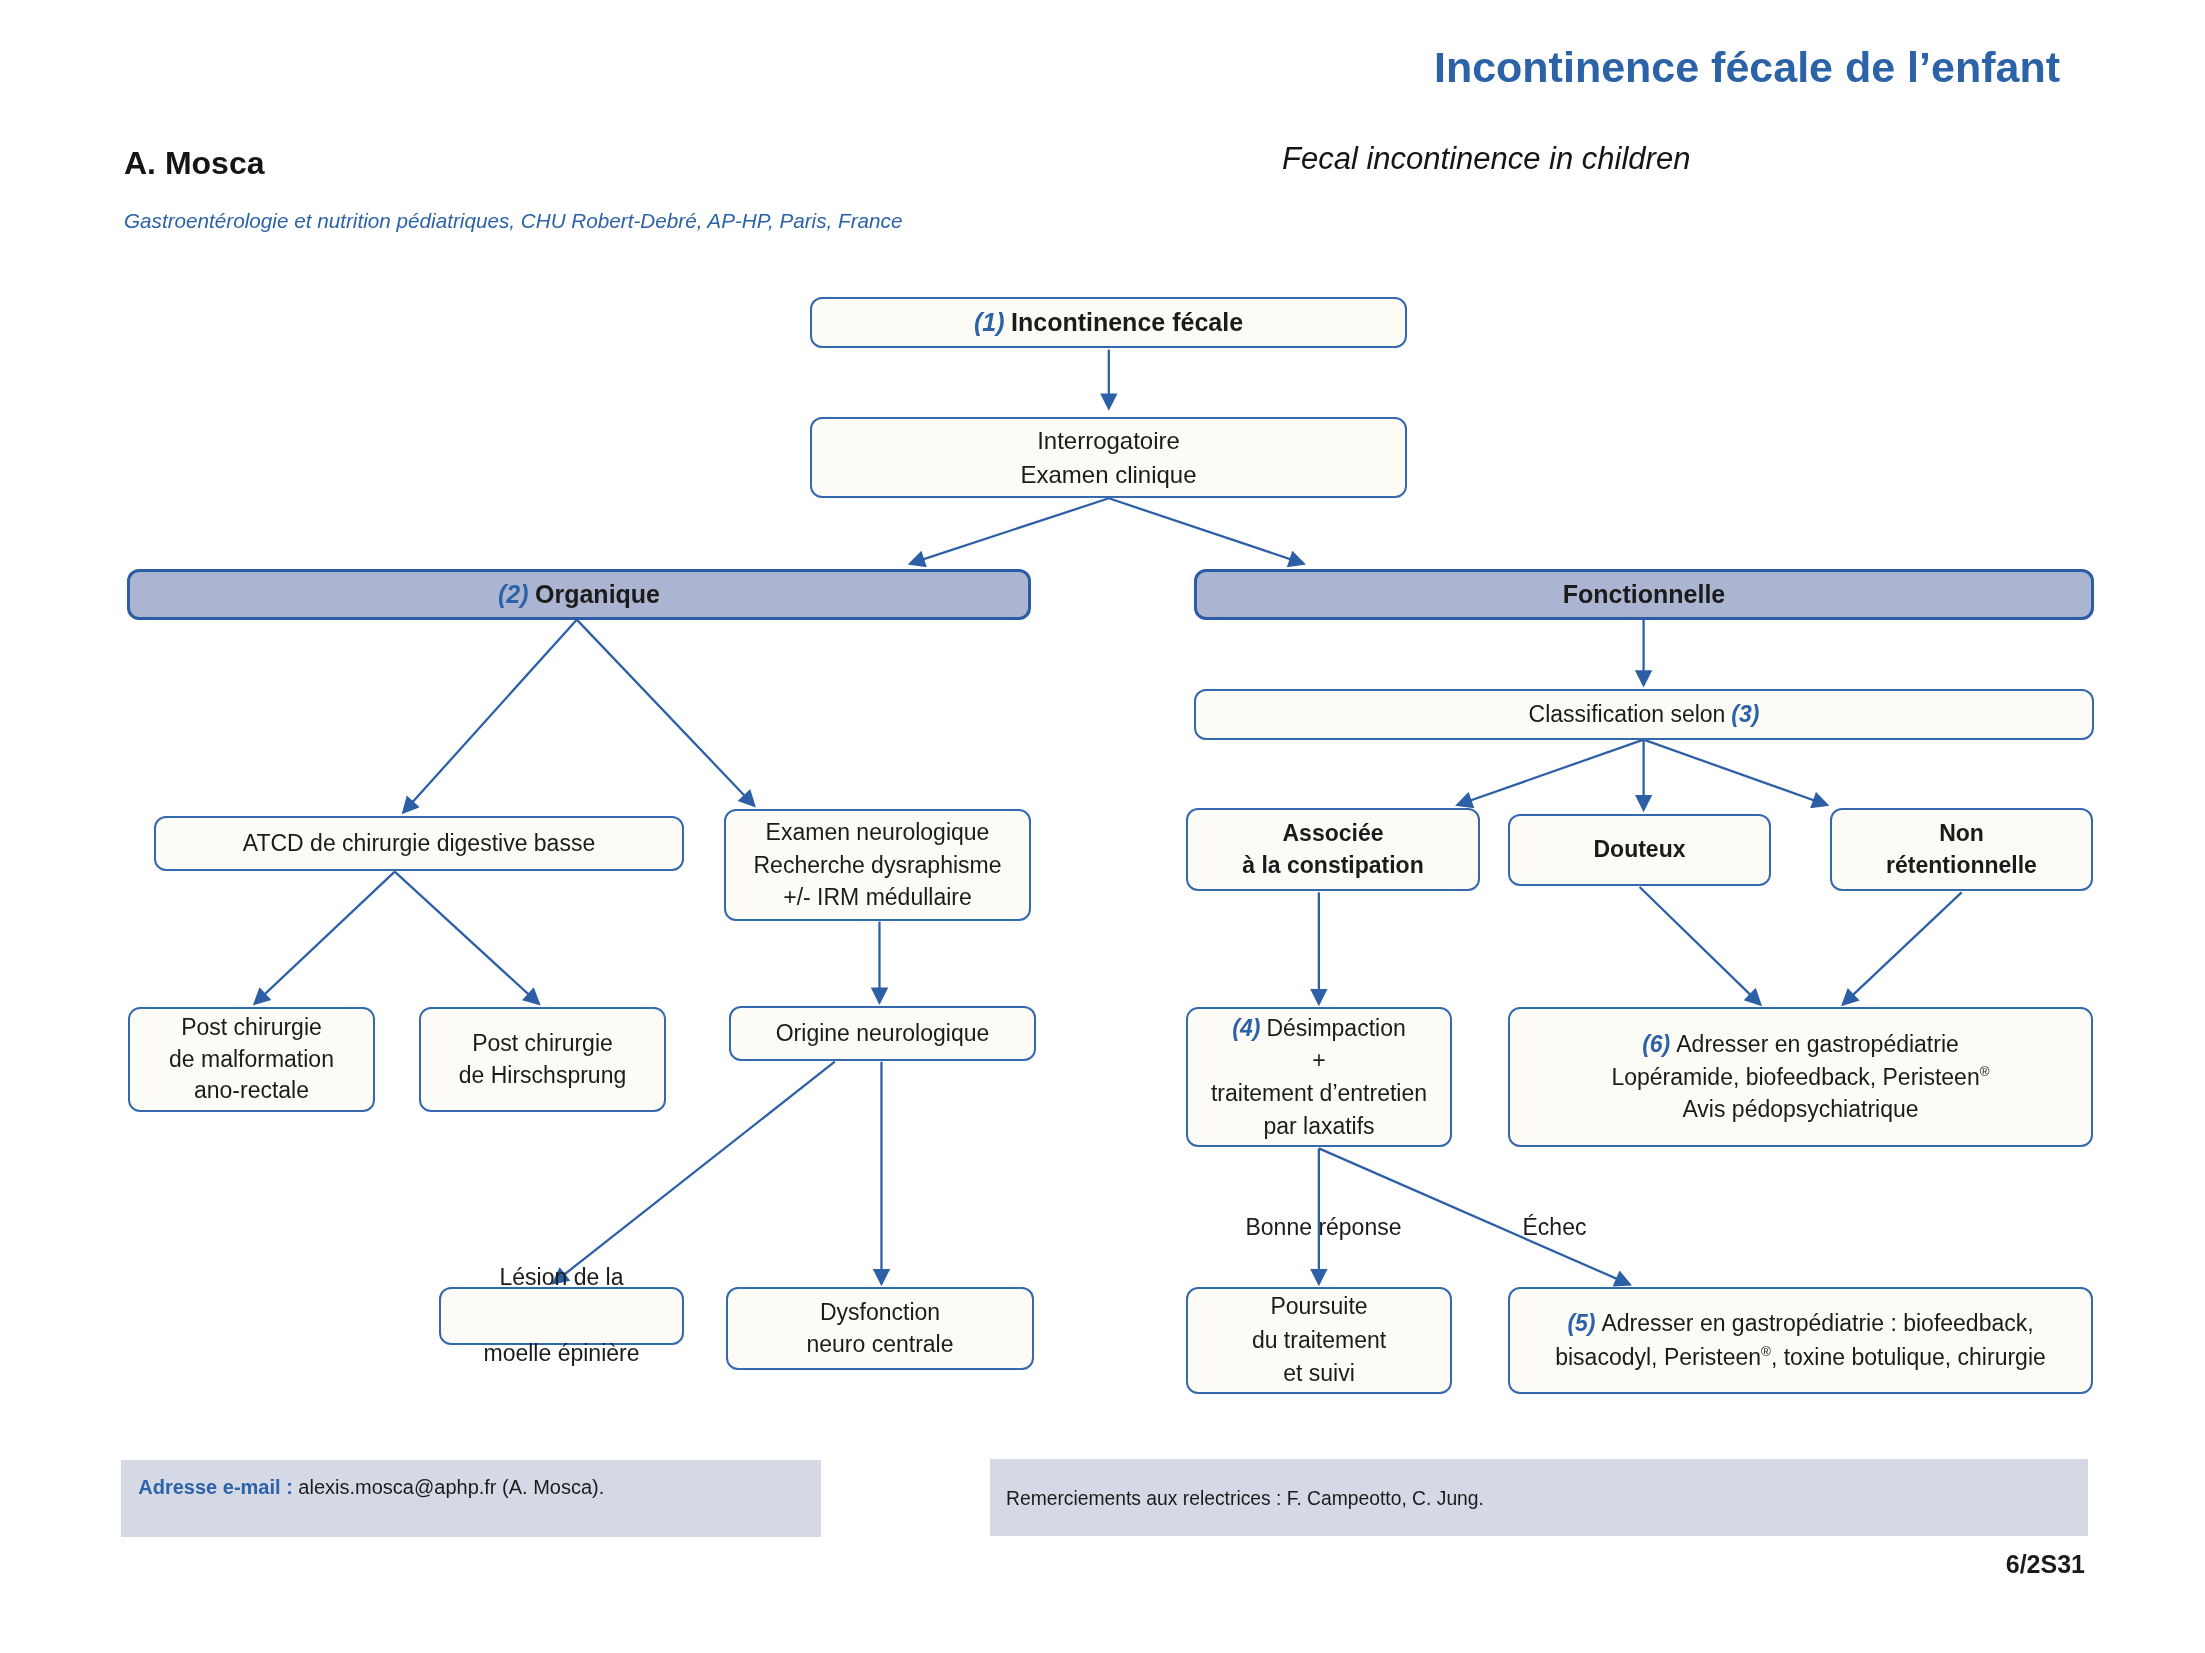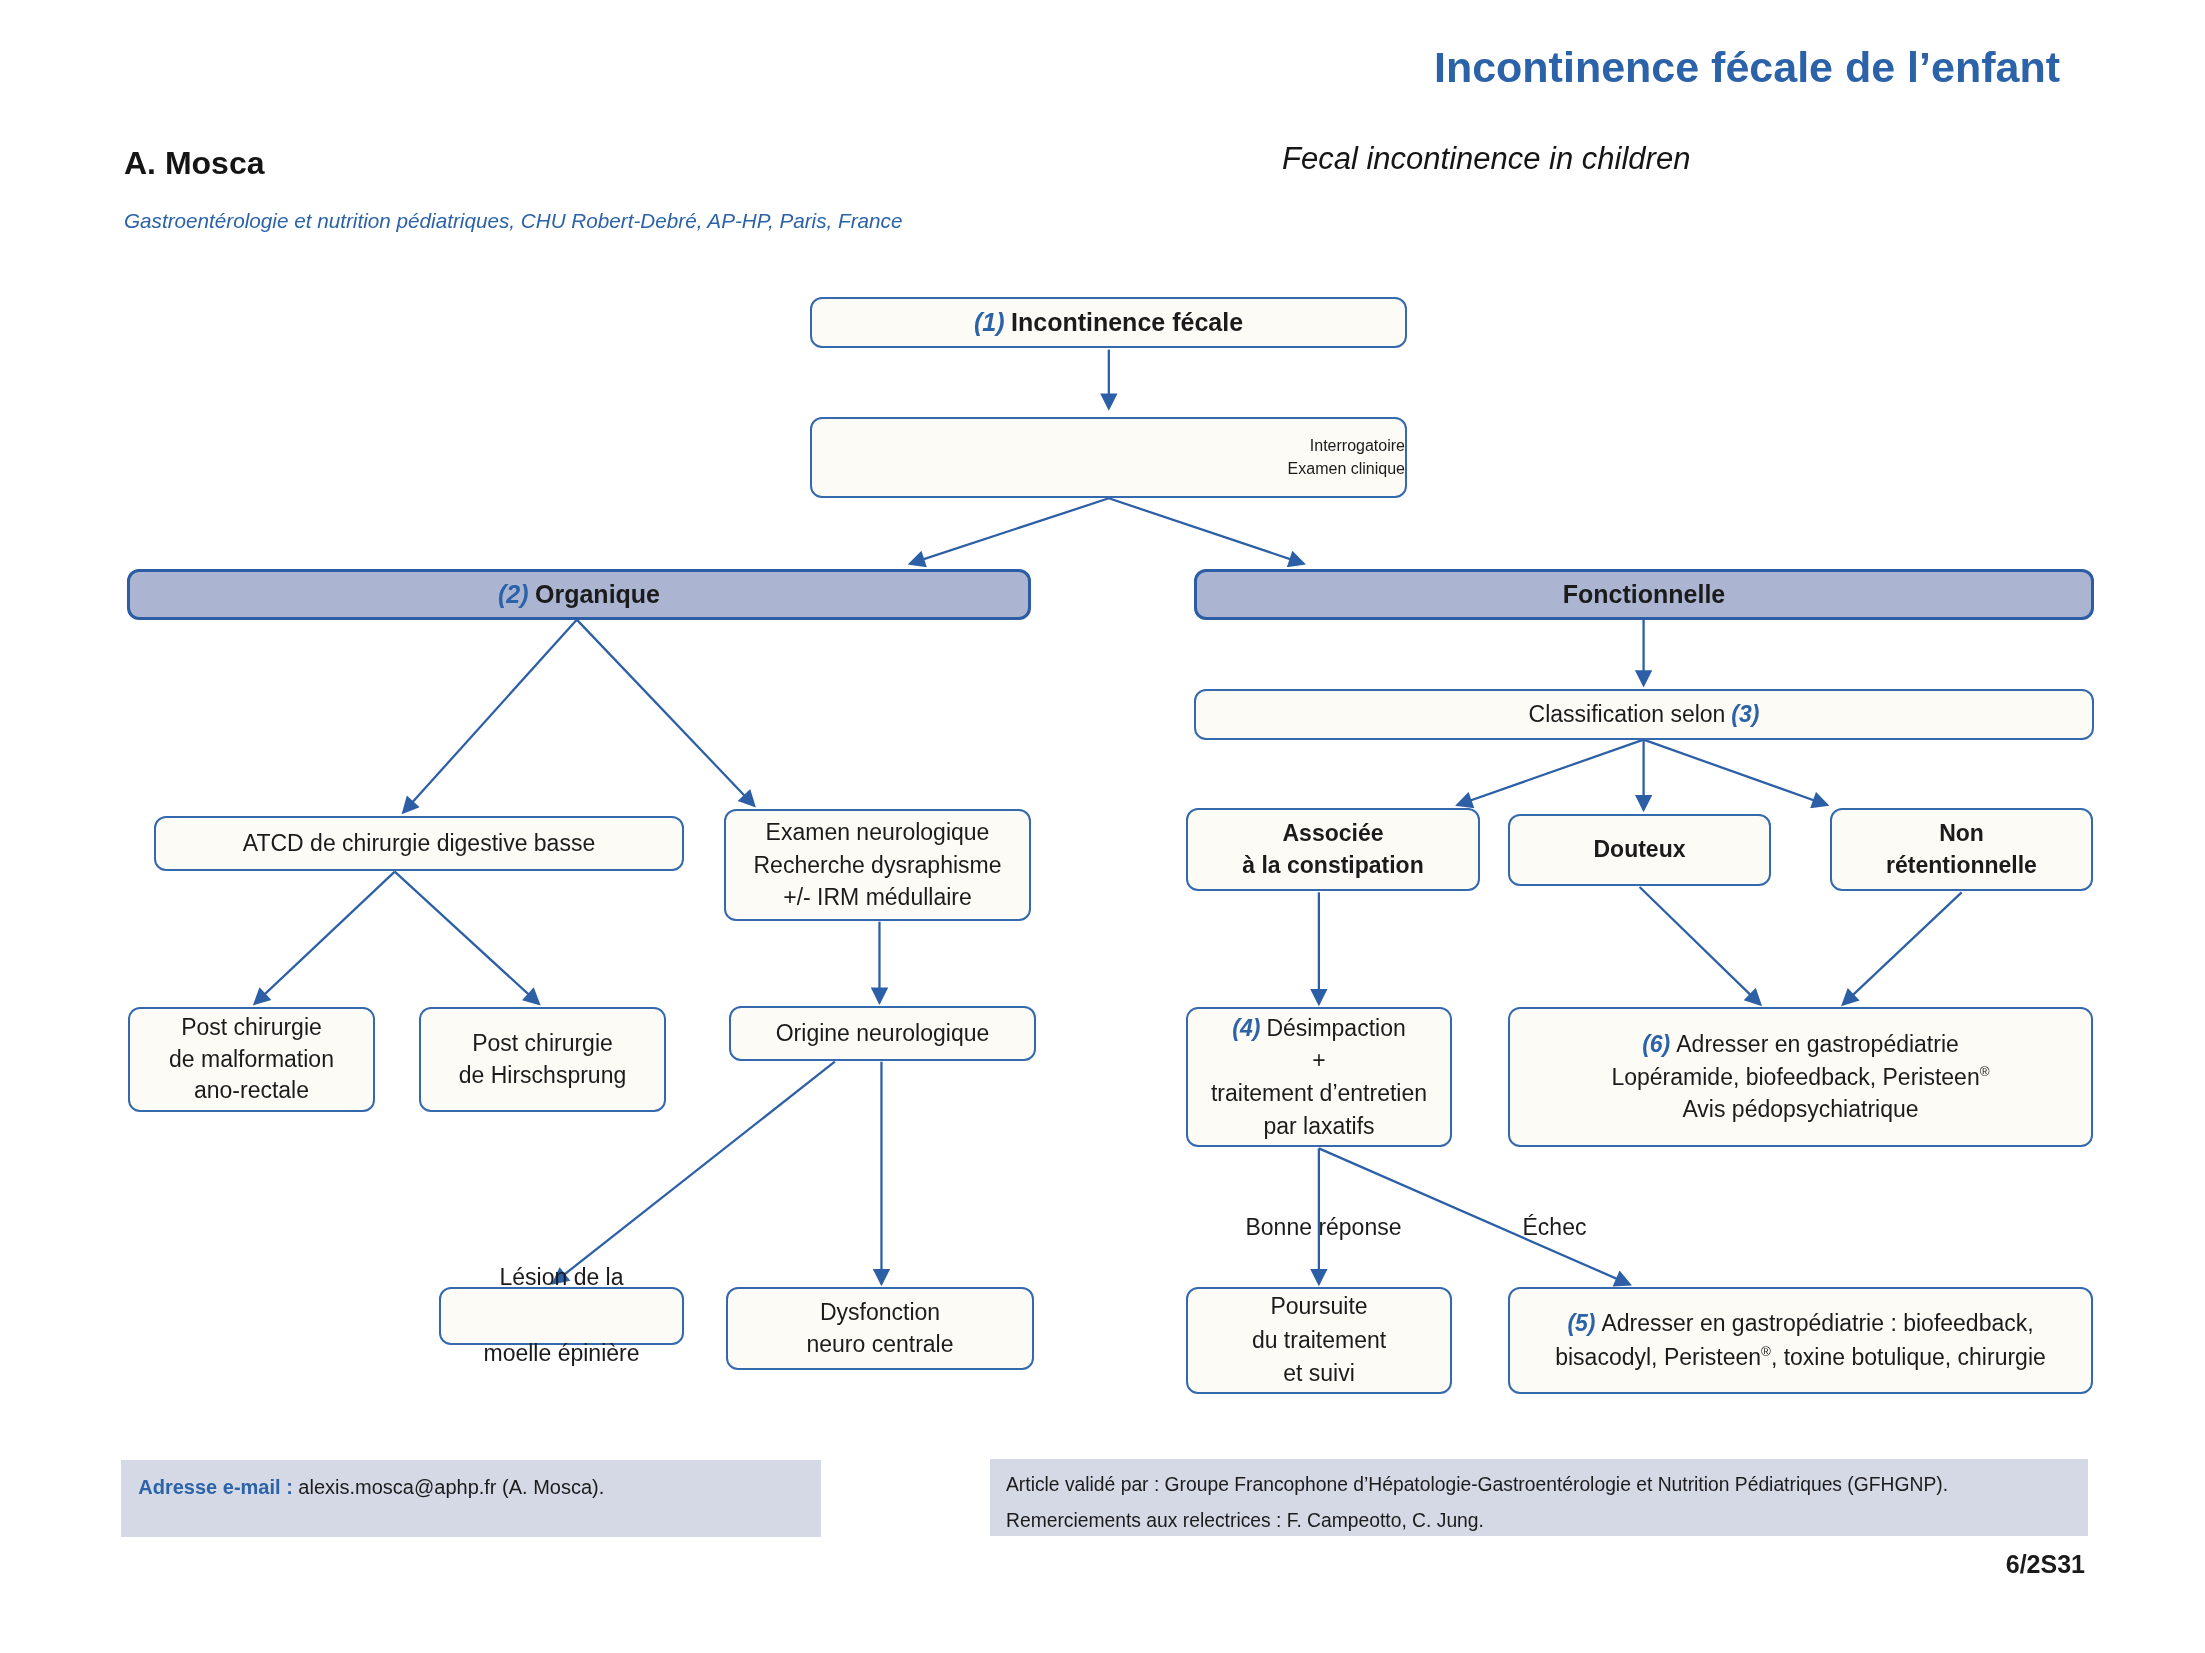--- a/index.html
+++ b/index.html
@@ -114,21 +114,21 @@
   </g>
 </svg>
 
 <div class="node bold" style="left:810px; top:297px; width:597px; height:51px; font-size:25px;">
   <div class="row">
       <span class="num num-r">(1)</span>
       <span>Incontinence fécale</span>
     </div>
 </div>
 
-<div class="node" style="left:810px; top:417px; width:597px; height:81px; font-size:16px;align-items:flex-end;">
+<div class="node" style="left:810px; top:417px; width:597px; height:81px; font-size:24px;">
   <div>Interrogatoire</div>
   <div>Examen clinique</div>
 </div>
 
 <div class="node bar" style="left:127px; top:569px; width:904px; height:51px;">
   <div class="row">
       <span class="num num-r">(2)</span>
       <span>Organique</span>
     </div>
 </div>
@@ -227,18 +227,17 @@
       <span>Adresser en gastropédiatrie : biofeedback,</span>
     </div>
   <div><span>bisacodyl, Peristeen</span><sup>®</sup><span>, toxine botulique, chirurgie</span></div>
 </div>
 
 <div class="footer-box footer-left">
   <div><span class="lbl">Adresse e-mail :</span><span> alexis.mosca@aphp.fr (A. Mosca).</span></div>
 </div>
 
 <div class="footer-box footer-right">
-  <div>Article validé par : Groupe Francophone d’Hépatologie-Gastroentérologie et Nutrition Pédiatriques (GFHGNP).</div>
   <div class="l2">Remerciements aux relectrices : F. Campeotto, C. Jung.</div>
 </div>
 
 <div class="page-number">6/2S31</div>
 
 
 </body></html>

